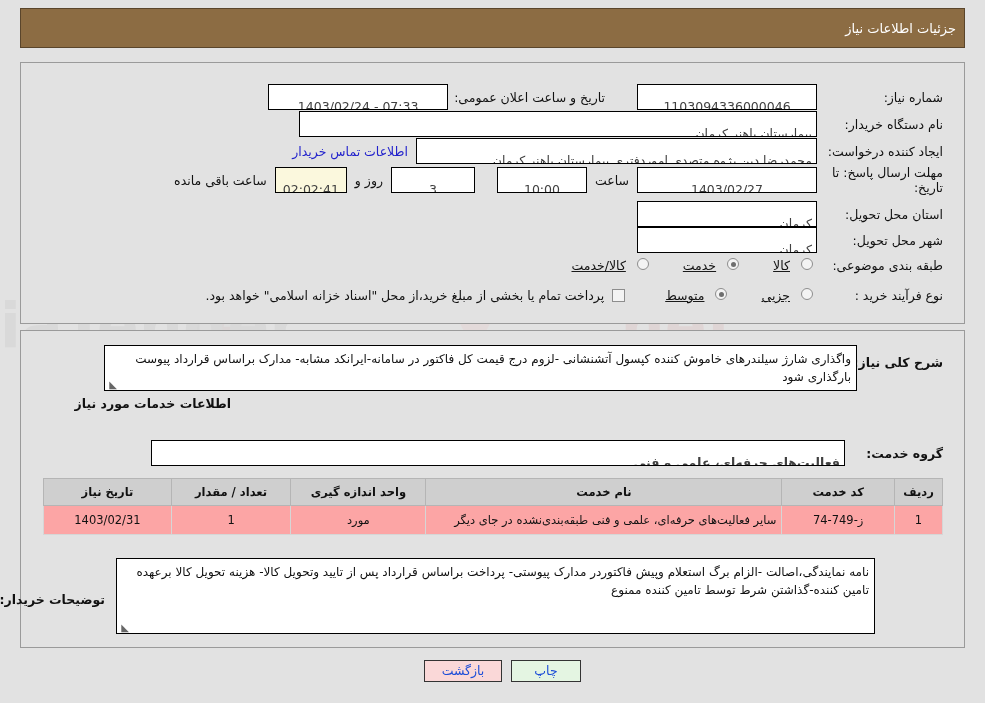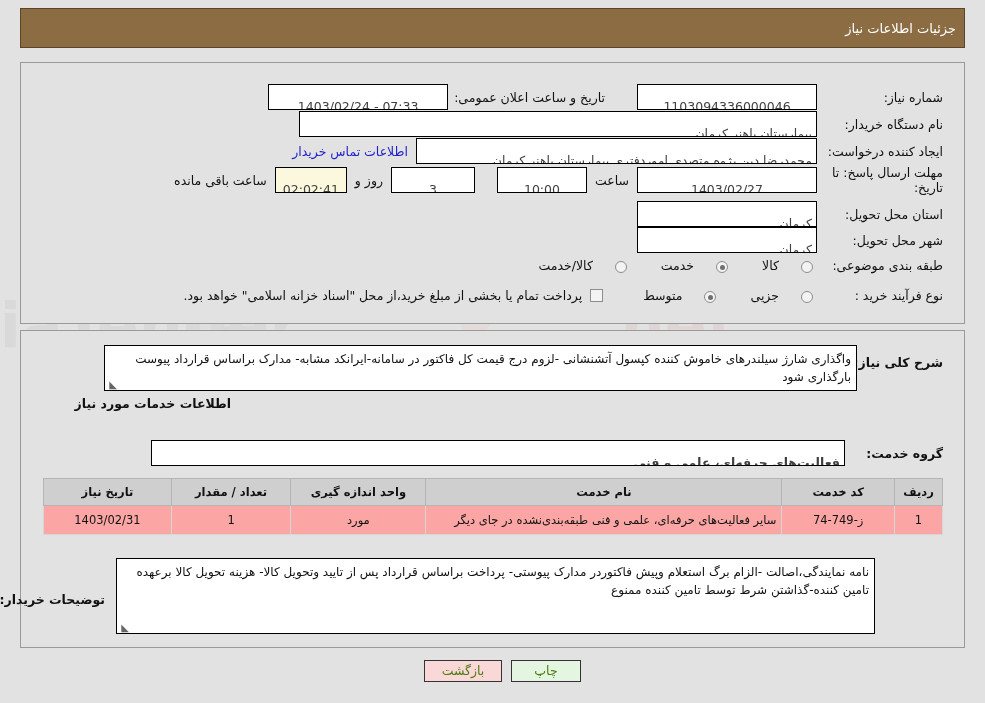--- a/index.html
+++ b/index.html
@@ -115,21 +115,21 @@
     position: relative;
   }
   .radio.on::after {
     content: "";
     position: absolute;
     top: 2.5px; left: 2.5px;
     width: 5px; height: 5px;
     border-radius: 50%;
     background: #6f6f6f;
   }
-  .radio-item { display: inline-flex; align-items: flex-end; gap: 22px; }
+  .radio-item { display: inline-flex; align-items: flex-start; gap: 11px; text-decoration: underline; }
   .radio-item .rl { font-size: 12.5px; color: #111; }
 
   .checkbox {
     display: inline-block;
     width: 13px; height: 13px;
     border: 1px solid #8d8d8d;
     background: #f3f3f3;
     box-sizing: border-box;
     vertical-align: middle;
   }
@@ -196,21 +196,21 @@
   
   .btn {
     position: absolute;
     height: 22px;
     line-height: 20px;
     border: 1px solid #333;
     box-sizing: border-box;
     font-size: 12.5px;
     text-align: center;
     cursor: pointer;
-    color: #4d7c0f;
+    color: #1d4ed8;
     z-index: 3;
     padding: 0 6px;
   }
   .btn-print  { background: #e4f5e2; }
   .btn-back   { background: #fad8d8; }
 </style>
 </head>
 <body>
 
 <div id="page">

